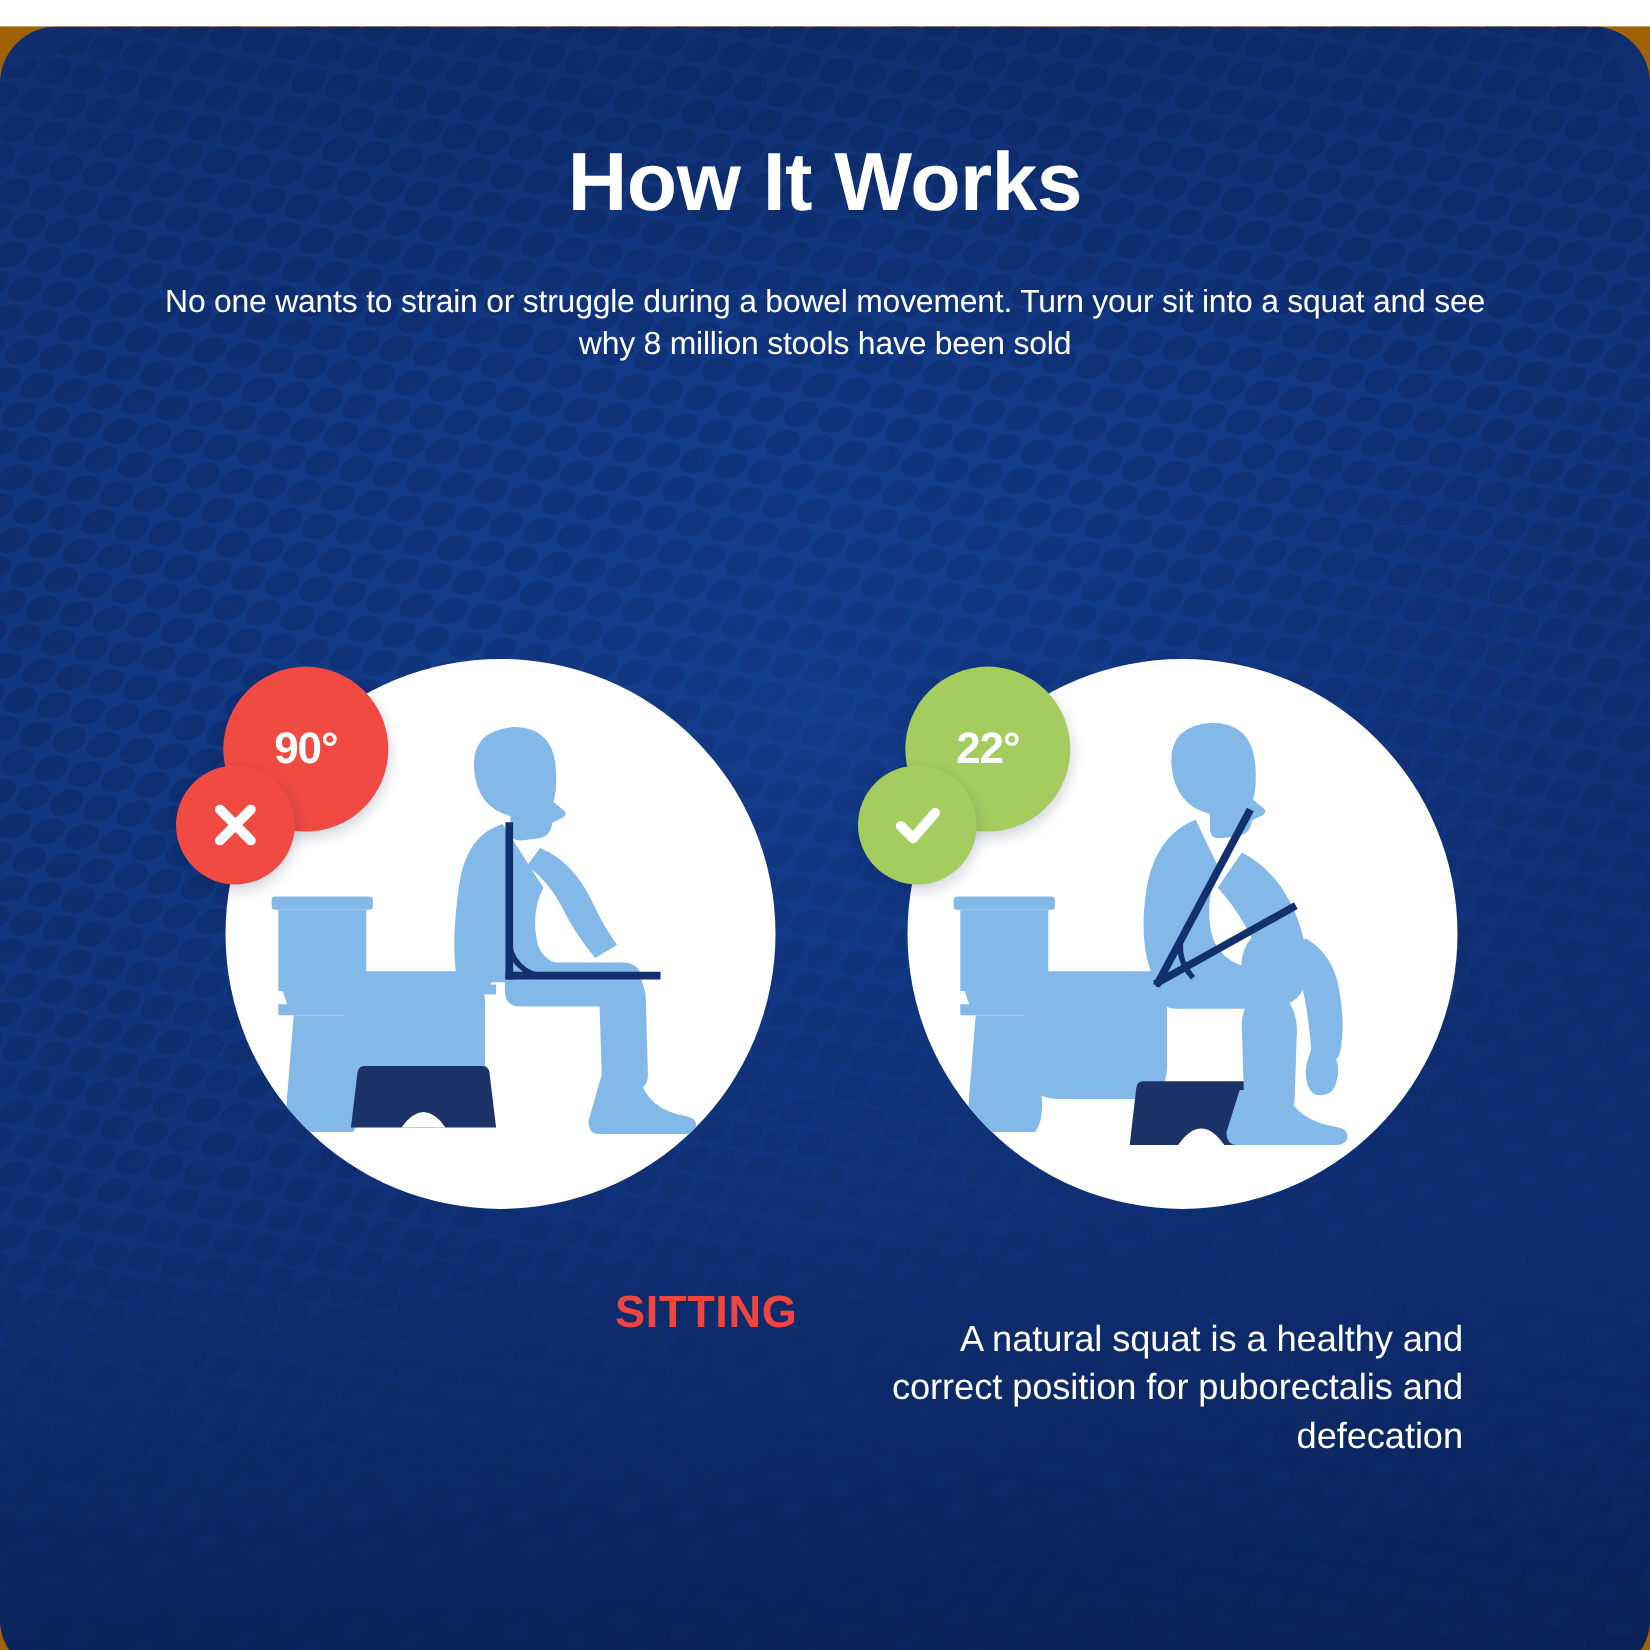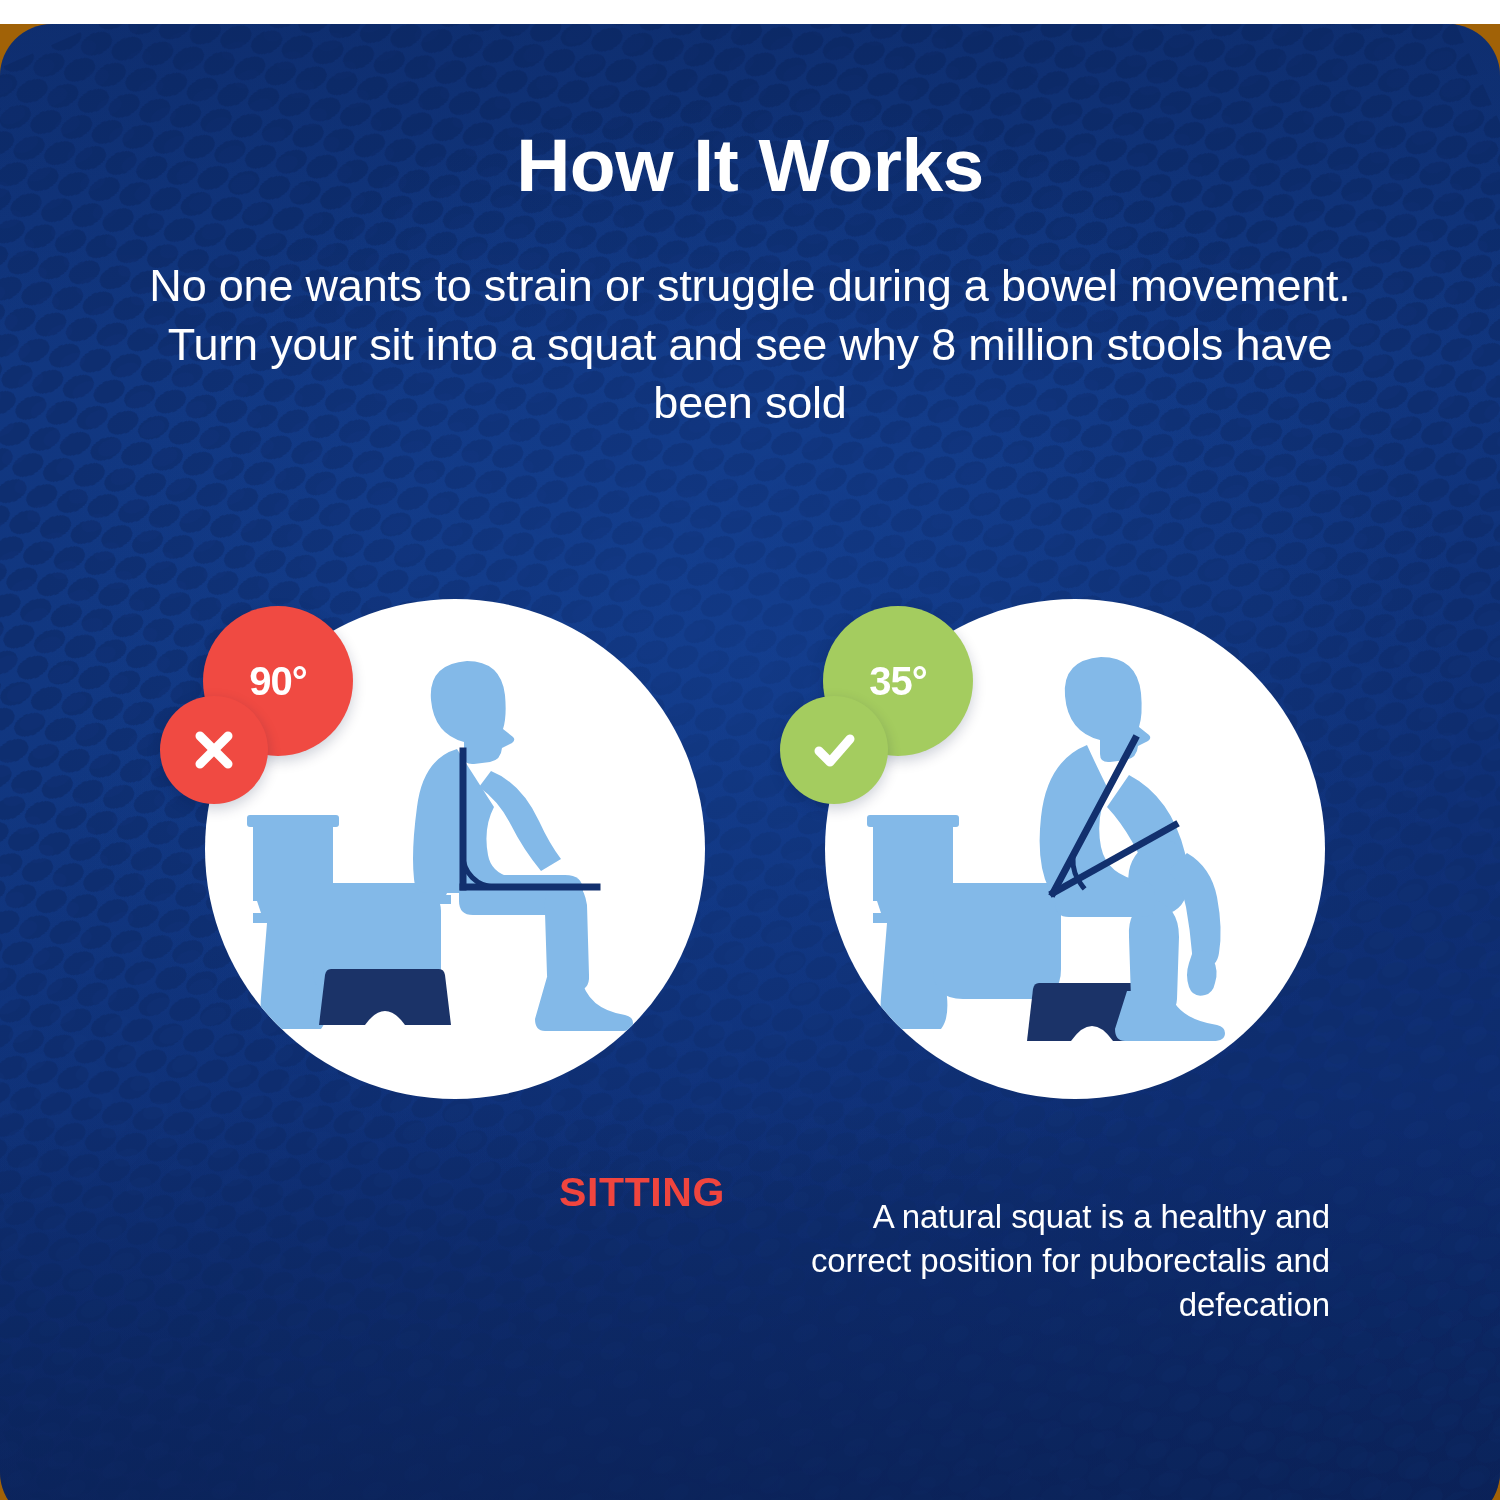--- a/index.html
+++ b/index.html
@@ -64,21 +64,21 @@
   .headline {
     color: #ffffff;
     font-size: 75px;
     font-weight: bold;
     letter-spacing: -0.5px;
     line-height: 1.0;
     margin: 0;
   }
   .subhead {
     color: #ffffff;
-    font-size: 45px;
+    font-size: 29px;
     font-weight: normal;
     line-height: 1.30;
     margin: 54px auto 0 auto;
     width: 1215px;
     letter-spacing: -0.2px;
   }
 
   
   .panel {
     position: absolute;
@@ -288,21 +288,21 @@
             <g stroke="#12306E" stroke-width="7" fill="none" stroke-linecap="square">
               <path d="M310 140 L228 294"></path>
               <path d="M228 294 L350 226"></path>
               <path d="M248 258 A42 42 0 0 0 258 288" stroke-width="5"></path>
             </g>
           </g>
         </svg>
       </div>
 
       <div class="badge badge-deg" style="background:#A4CC5F">
-        <span>35°</span>
+        <span>22°</span>
       </div>
       <div class="badge badge-mark" style="background:#A4CC5F">
         <span>
           <svg viewBox="0 0 52 52" xmlns="http://www.w3.org/2000/svg">
             <path d="M11 27 L22 38 L42 15" stroke="#ffffff" stroke-width="9" fill="none" stroke-linecap="round" stroke-linejoin="round"></path>
           </svg>
         </span>
       </div>
     </div>
 

